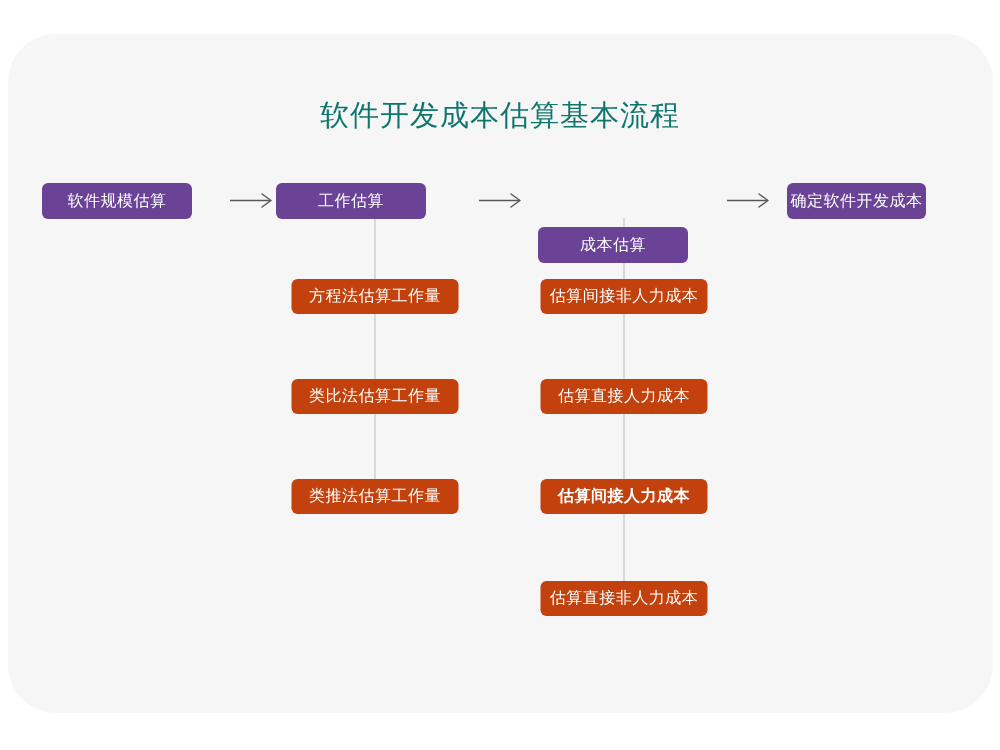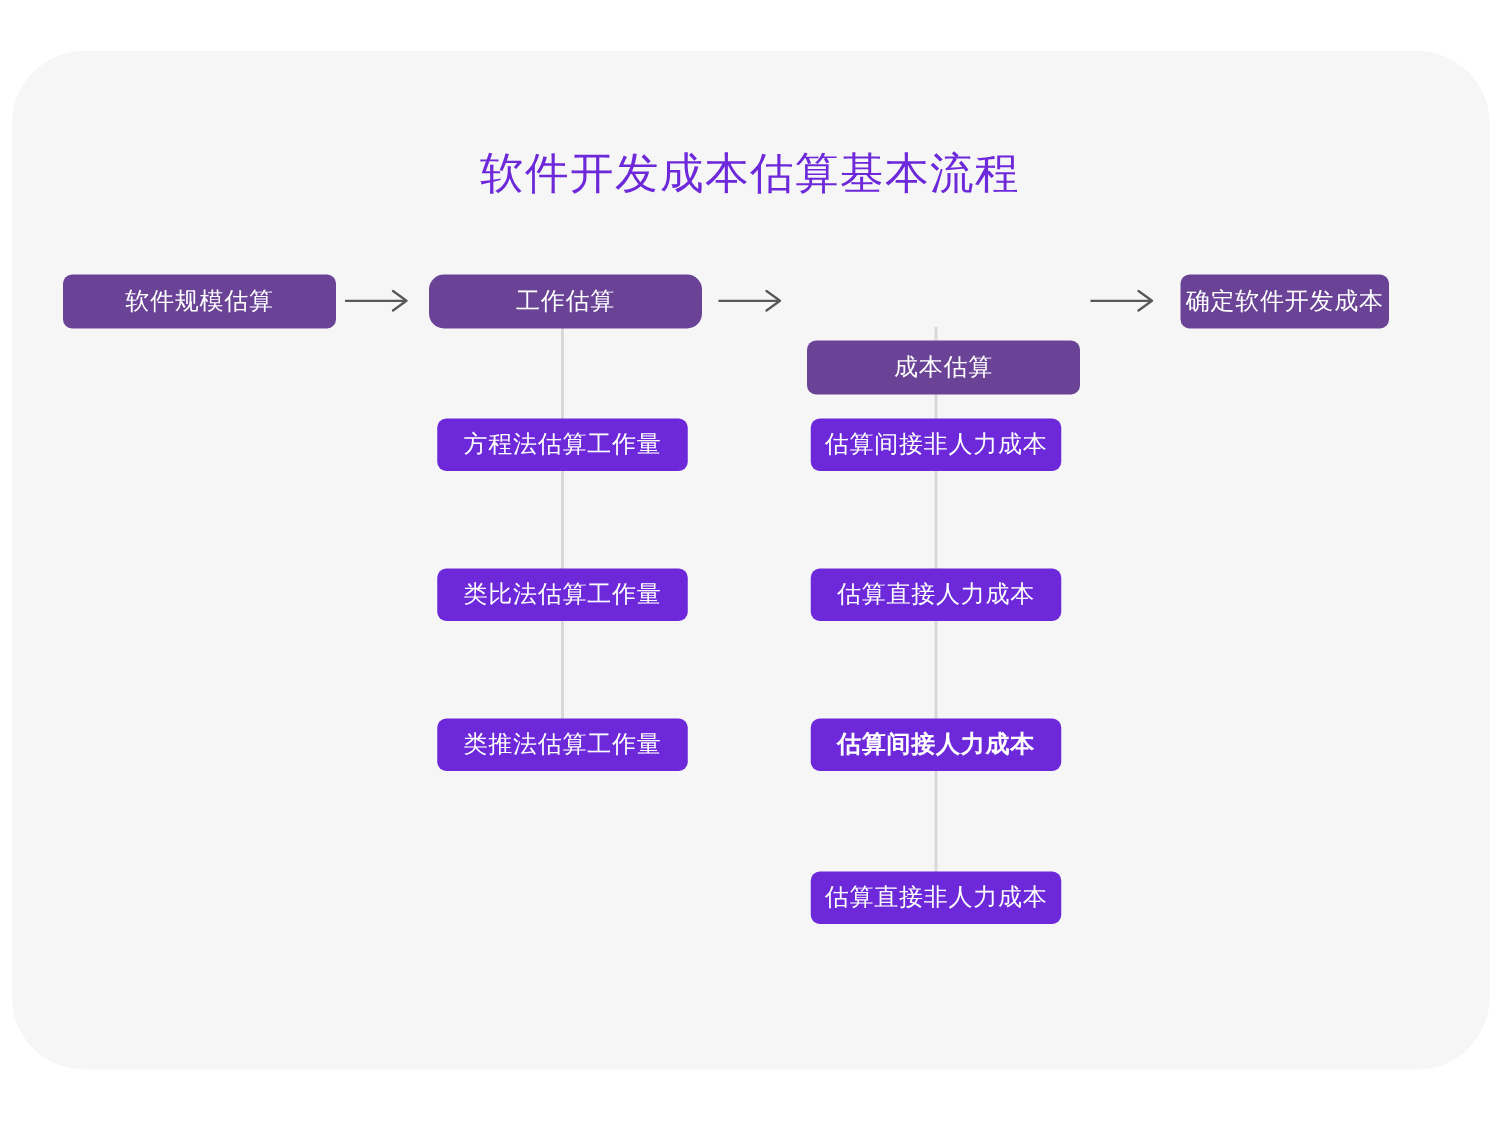--- a/index.html
+++ b/index.html
@@ -22,44 +22,44 @@
     border-radius: 48px;
   }
   .title {
     position: absolute;
     left: 0;
     top: 96px;
     width: 1000px;
     text-align: center;
     font-size: 29px;
     letter-spacing: 1px;
-    color: #6d28d9;
+    color: #0f766e;
     font-weight: 400;
   }
   .node {
     position: absolute;
     height: 36px;
     display: flex;
     align-items: center;
     justify-content: center;
     border-radius: 6px;
     font-size: 16px;
     color: #ffffff;
     letter-spacing: 0.5px;
     box-sizing: border-box;
     white-space: nowrap;
     z-index: 2;
   }
   .node.purple {
     background: #6a4296;
-    width: 182px;
+    width: 150px;
     top: 183px;
   }
   .node.gray {
-    background: #6d28d9;
+    background: #c2410c;
     height: 35px;
     min-width: 167px;
     padding: 0 8px;
     transform: translateX(-50%);
   }
   .vline {
     position: absolute;
     width: 2px;
     background: #d9d9d9;
     z-index: 1;
@@ -77,21 +77,21 @@
 <body>
 
 <div class="card"></div>
 
 <div class="title">软件开发成本估算基本流程</div>
 
 <div class="vline" style="left:374px; top:218px; height:278px;"></div>
 <div class="vline" style="left:623px; top:218px; height:380px;"></div>
 
 <div class="node purple" style="left:42px;">软件规模估算</div>
-<div class="node purple" style="left:286px;border-radius:10px;">工作估算</div>
+<div class="node purple" style="left:276px;">工作估算</div>
 <div class="node purple" style="left:538px;margin-top:44px;">成本估算</div>
 <div class="node purple" style="left:787px; width:139px;">确定软件开发成本</div>
 
 <div class="arrow" style="left:229px;">
   <svg width="44" height="15" viewBox="0 0 44 15">
     <line x1="1" y1="7.5" x2="41" y2="7.5" stroke="#58585a" stroke-width="1.5"></line>
     <polyline points="33,1 42,7.5 33,14" fill="none" stroke="#58585a" stroke-width="1.5" stroke-linecap="round" stroke-linejoin="round"></polyline>
   </svg>
 </div>
 <div class="arrow" style="left:478px;">

